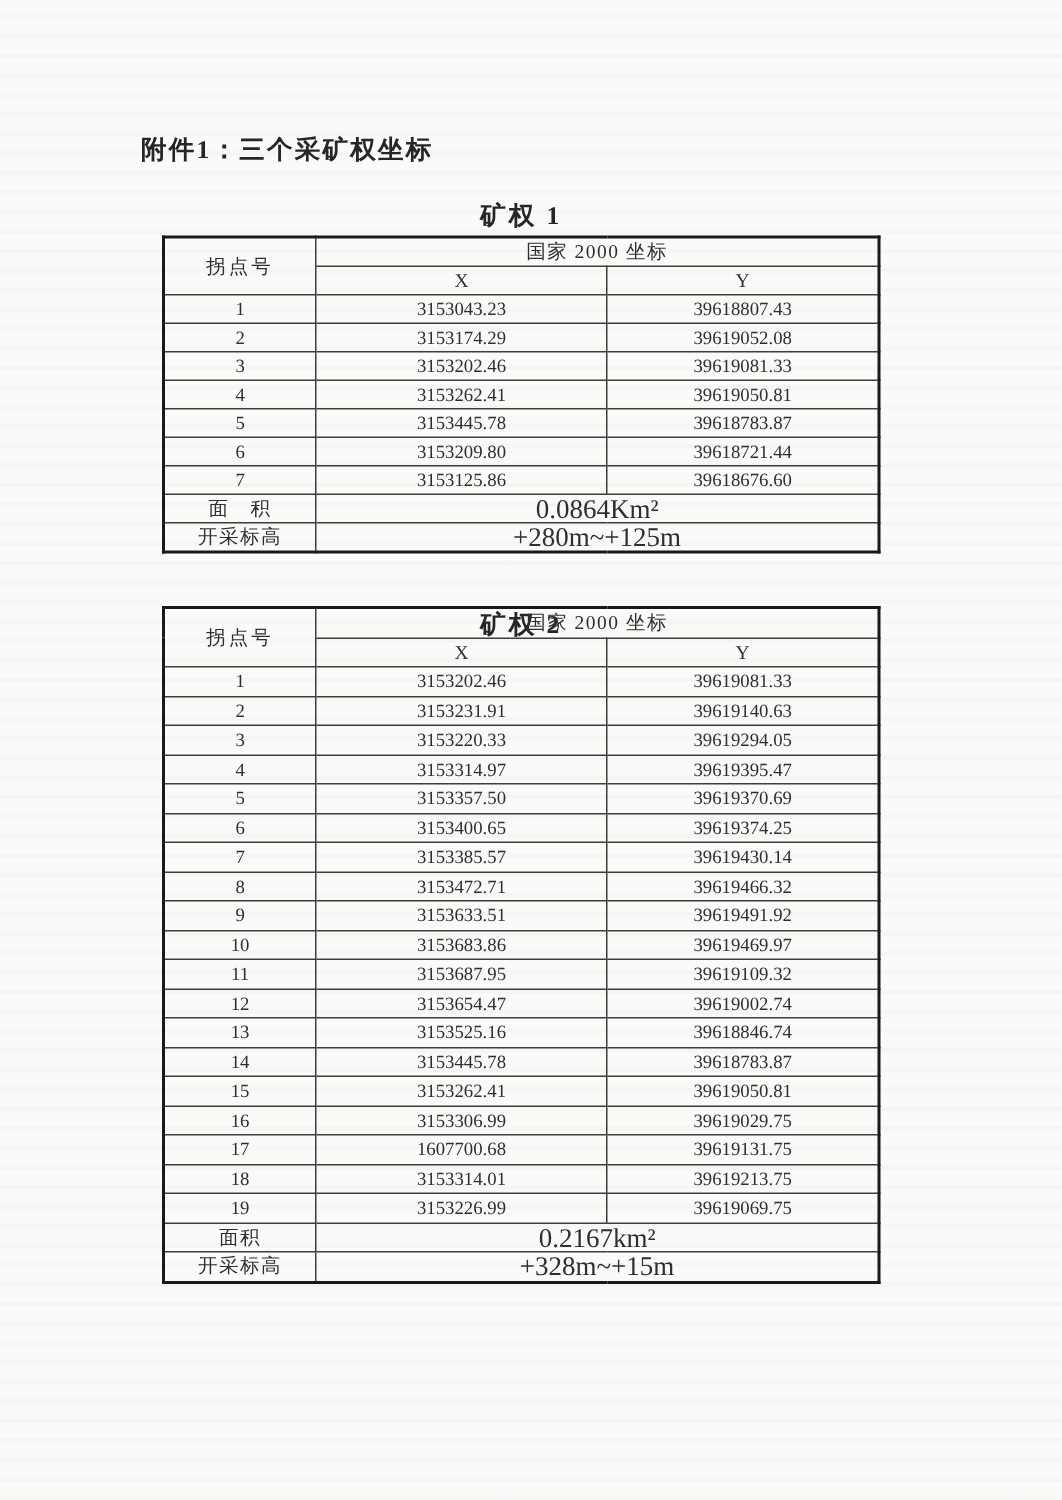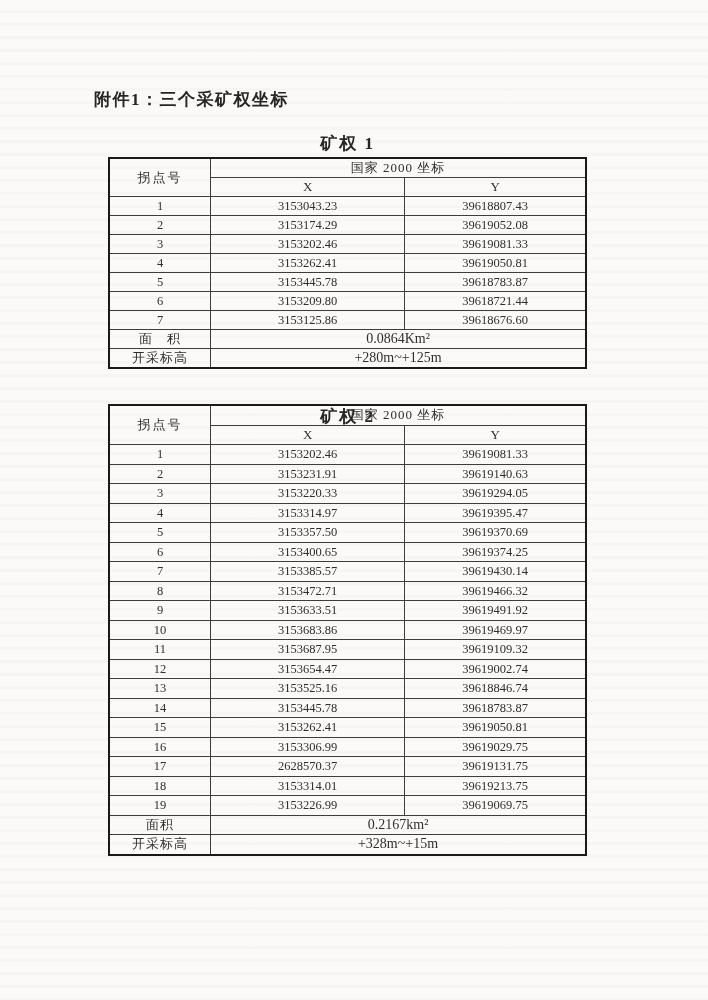--- a/index.html
+++ b/index.html
@@ -45,21 +45,21 @@
     text-align:center;vertical-align:middle;
     font-weight:normal;padding:0;
     height:18px;line-height:18px;
     white-space:nowrap;overflow:hidden;
   }
   #table2 th, #table2 td{height:18.5px;line-height:18.5px;}
   th.corner{letter-spacing:2px;font-size:13px;}
   th.coordsys{letter-spacing:1px;font-size:13px;}
   th.axis{font-size:13px;}
   th.rowlabel{letter-spacing:1px;font-size:13px;}
-  td.span-val{font-size:14px;}
+  td.span-val{font-size:18px;}
 </style>
 </head>
 <body>
 
 <div id="page">
 
   <div class="doc-title">附件1：三个采矿权坐标</div>
 
   <div class="tbl-title" id="tbl-title-1">矿权 1</div>
 
@@ -222,21 +222,21 @@
           <td>3153262.41</td>
           <td>39619050.81</td>
         </tr>
         <tr>
           <td>16</td>
           <td>3153306.99</td>
           <td>39619029.75</td>
         </tr>
         <tr>
           <td>17</td>
-          <td>2628570.37</td>
+          <td>1607700.68</td>
           <td>39619131.75</td>
         </tr>
         <tr>
           <td>18</td>
           <td>3153314.01</td>
           <td>39619213.75</td>
         </tr>
         <tr>
           <td>19</td>
           <td>3153226.99</td>

